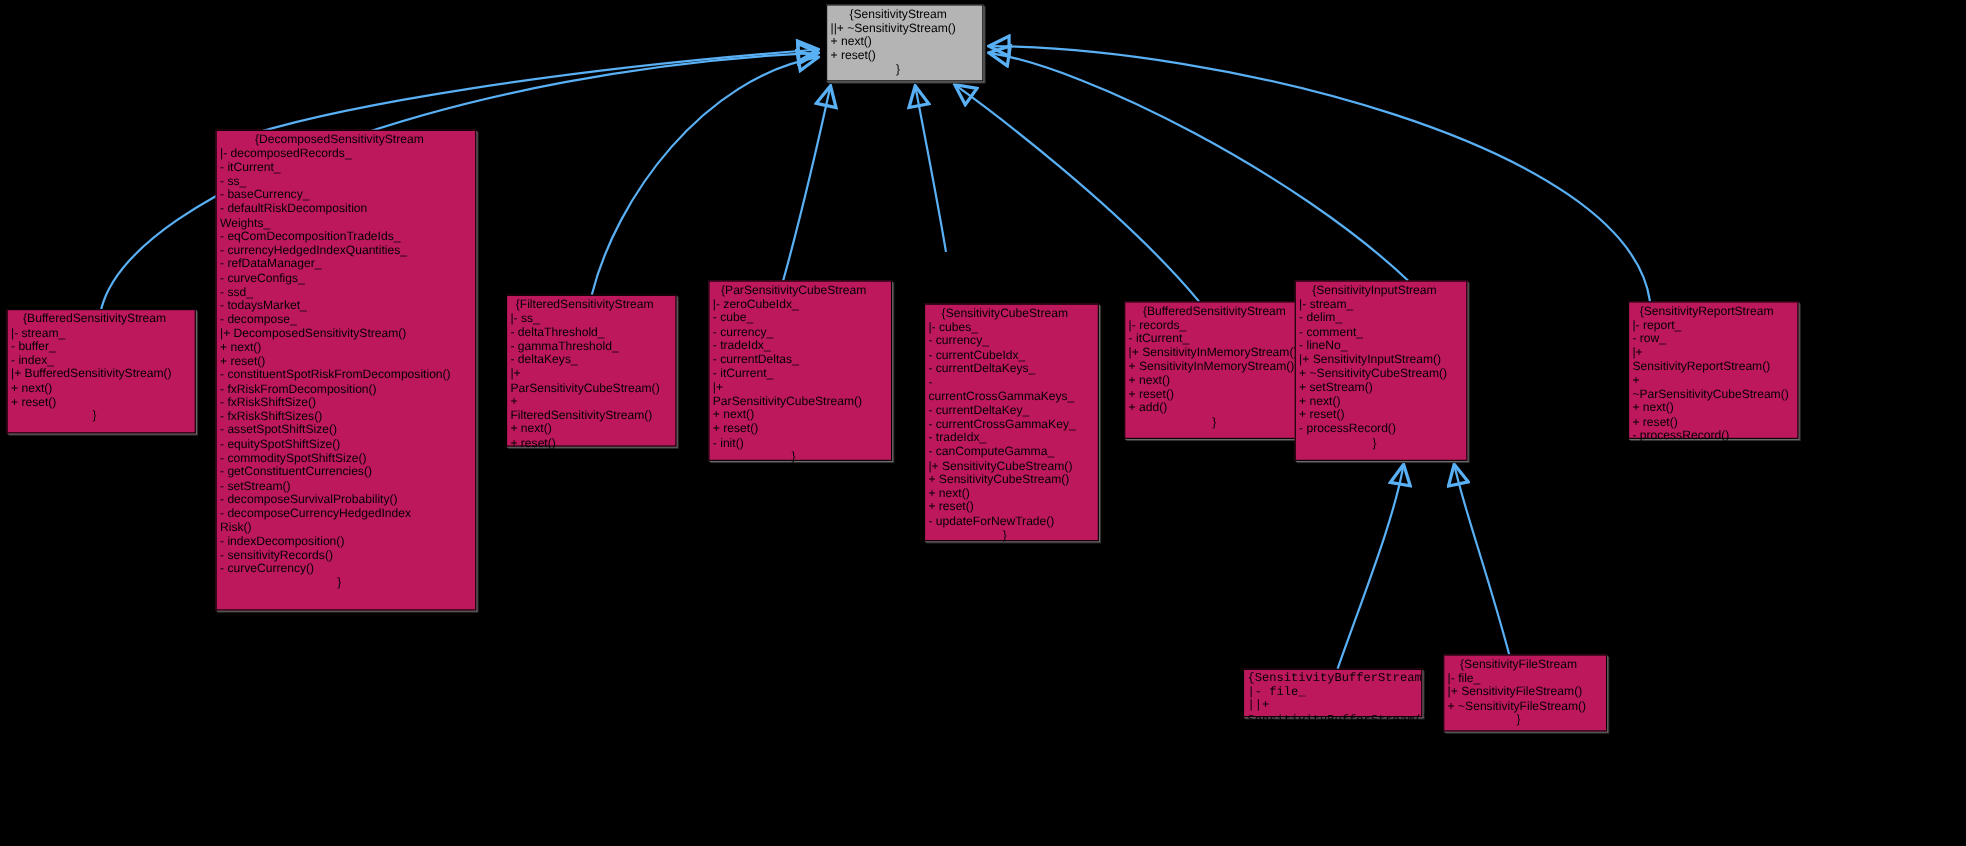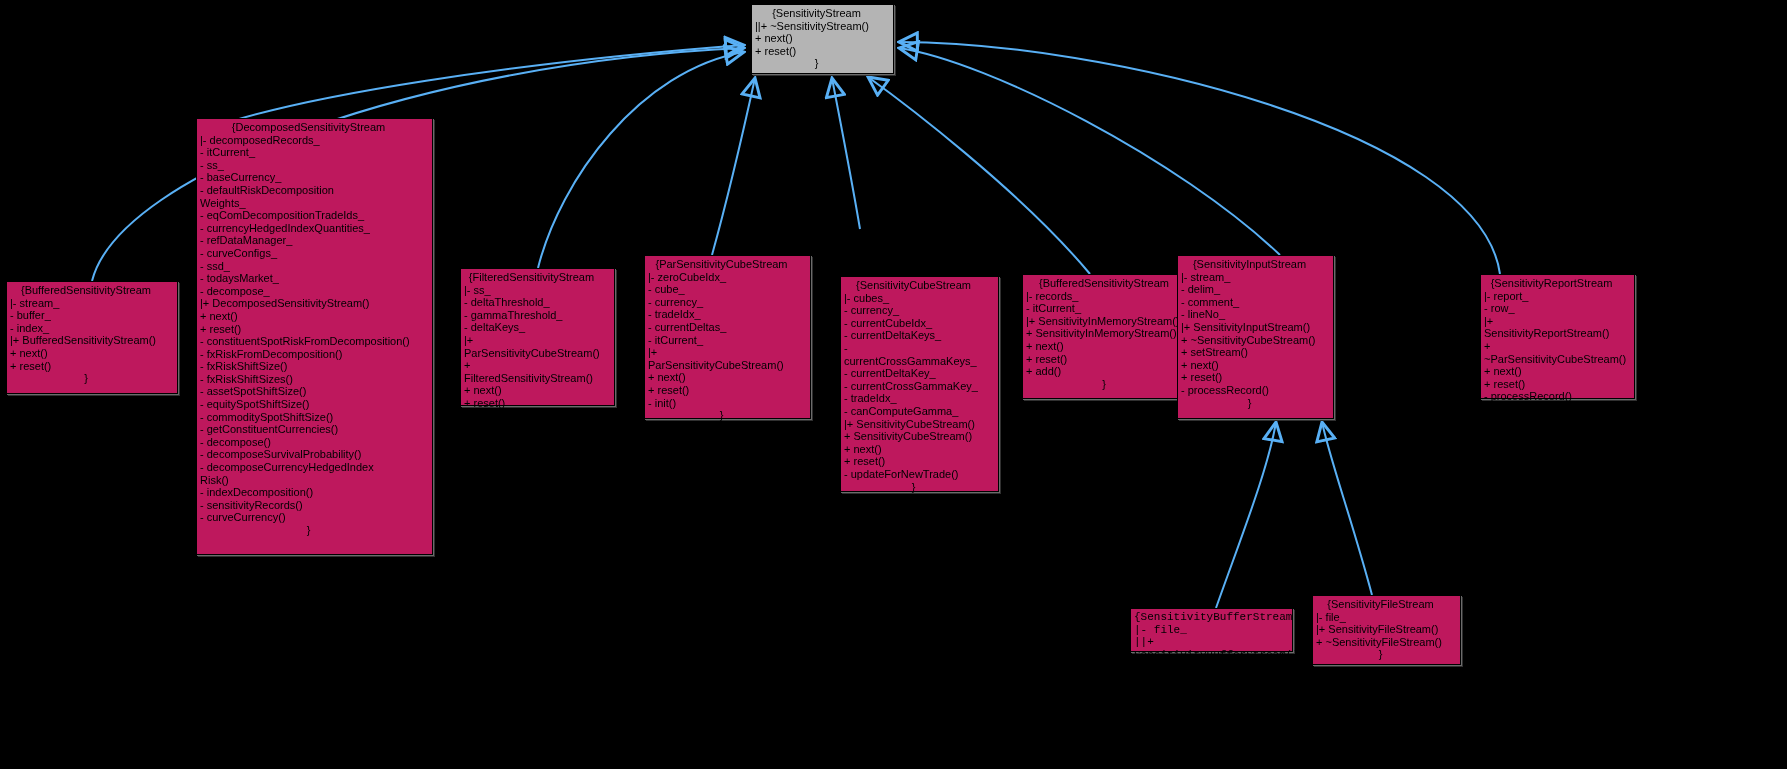--- a/index.html
+++ b/index.html
@@ -83,21 +83,21 @@
         <div class="line">+ next()</div>
         <div class="line">+ reset()</div>
         <div class="line">- constituentSpotRiskFromDecomposition()</div>
         <div class="line">- fxRiskFromDecomposition()</div>
         <div class="line">- fxRiskShiftSize()</div>
         <div class="line">- fxRiskShiftSizes()</div>
         <div class="line">- assetSpotShiftSize()</div>
         <div class="line">- equitySpotShiftSize()</div>
         <div class="line">- commoditySpotShiftSize()</div>
         <div class="line">- getConstituentCurrencies()</div>
-        <div class="line">- decompose()</div>
+        <div class="line">- setStream()</div>
         <div class="line">- decomposeSurvivalProbability()</div>
         <div class="line">- decomposeCurrencyHedgedIndex</div>
         <div class="line">Risk()</div>
         <div class="line">- indexDecomposition()</div>
         <div class="line">- sensitivityRecords()</div>
         <div class="line">- curveCurrency()</div>
         <div class="closer">}</div>
       </div>
     </div>
     <div class="node" style="left: 460px; top: 268px; width: 155px; height: 138px;">

